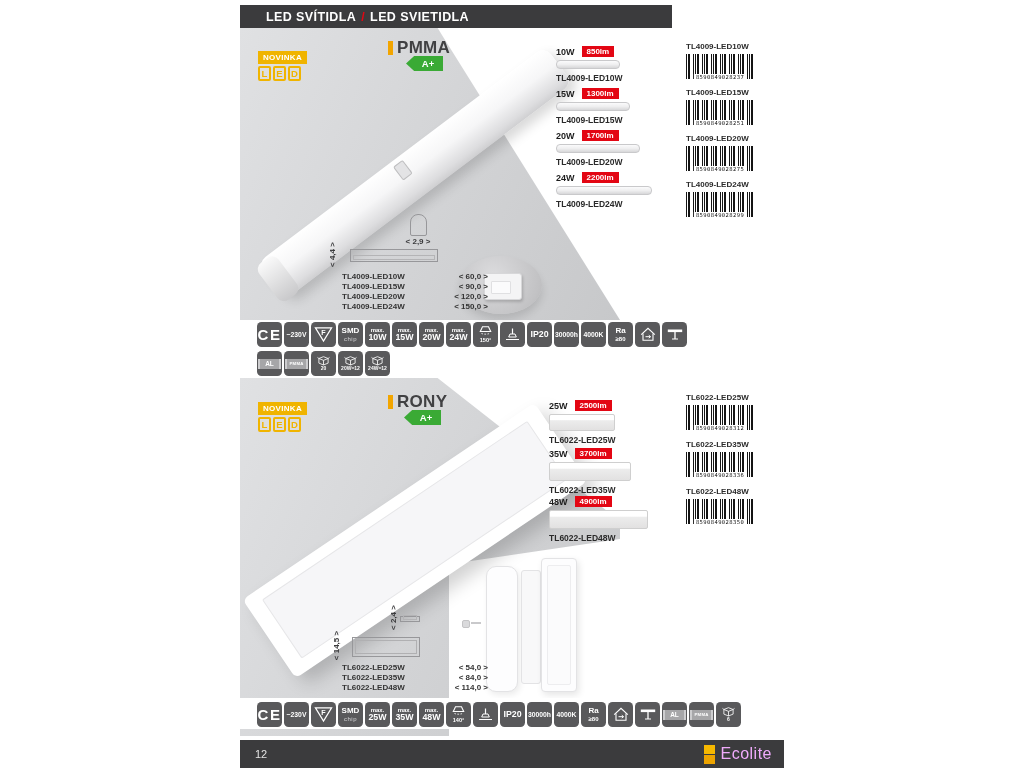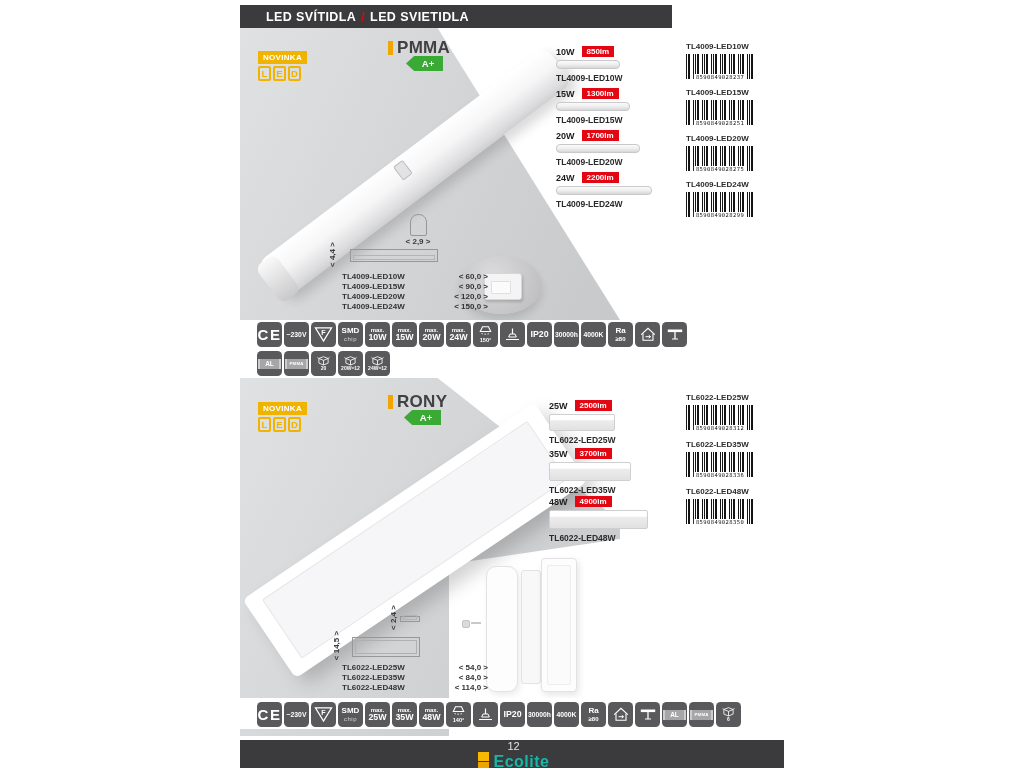--- a/index.html
+++ b/index.html
@@ -5,27 +5,27 @@
   html,body{margin:0;padding:0;background:#fff;}
   .page{position:relative;width:1024px;height:768px;background:#fff;overflow:hidden;
         font-family:"Liberation Sans",sans-serif;}
   
   .hdr{position:absolute;left:240px;top:5px;width:432px;height:23px;background:#3b3b3d;
        color:#fff;display:flex;align-items:center;padding-left:26px;box-sizing:border-box;
        font-size:12.5px;font-weight:700;letter-spacing:.4px;}
   .hdr .sep{color:#e30613;margin:0 5px;}
   .ftr{position:absolute;left:240px;top:740px;width:544px;height:28px;background:#3b3b3d;
        display:flex;align-items:center;justify-content:space-between;
-       padding:0 12px 0 15px;box-sizing:border-box;flex-direction:column;}
+       padding:0 12px 0 15px;box-sizing:border-box;}
   .pagenum{color:#e3e3e3;font-size:11px;}
   .logo{display:flex;align-items:center;gap:5px;}
   .logoblocks{display:flex;flex-direction:column;gap:1px;}
   .logoblocks i{width:11px;height:9px;background:#f6b800;display:block;}
   .logoblocks i.b2{background:#eda400;}
-  .logotext{color:#14b8a6;font-size:16px;letter-spacing:.5px;font-weight:bold;}
+  .logotext{color:#f0abfc;font-size:16px;letter-spacing:.5px;}
   
   .panel{position:absolute;left:240px;width:380px;background:linear-gradient(115deg,#e0e1e3 0%,#d2d3d5 55%,#c7c8ca 100%);}
   .panel.rony{top:28px;height:292px;clip-path:polygon(0 0,52% 0,100% 100%,0 100%);}
   .panel.semi{top:378px;height:358px;clip-path:polygon(0 0,52% 0,100% 40%,100% 45%,55% 52%,55% 100%,0 100%);}
   .whiteband{position:absolute;left:240px;top:698px;width:544px;height:31px;background:#fff;}
   
   .novinka{position:absolute;background:#f0b400;color:#fff;font-weight:700;font-size:8px;
            padding:2px 5px;letter-spacing:.3px;}
   .ledrow{position:absolute;display:flex;gap:2px;}
   .ledrow b{width:13px;height:15px;border:2px solid #f0b400;color:#f0b400;font-weight:700;

